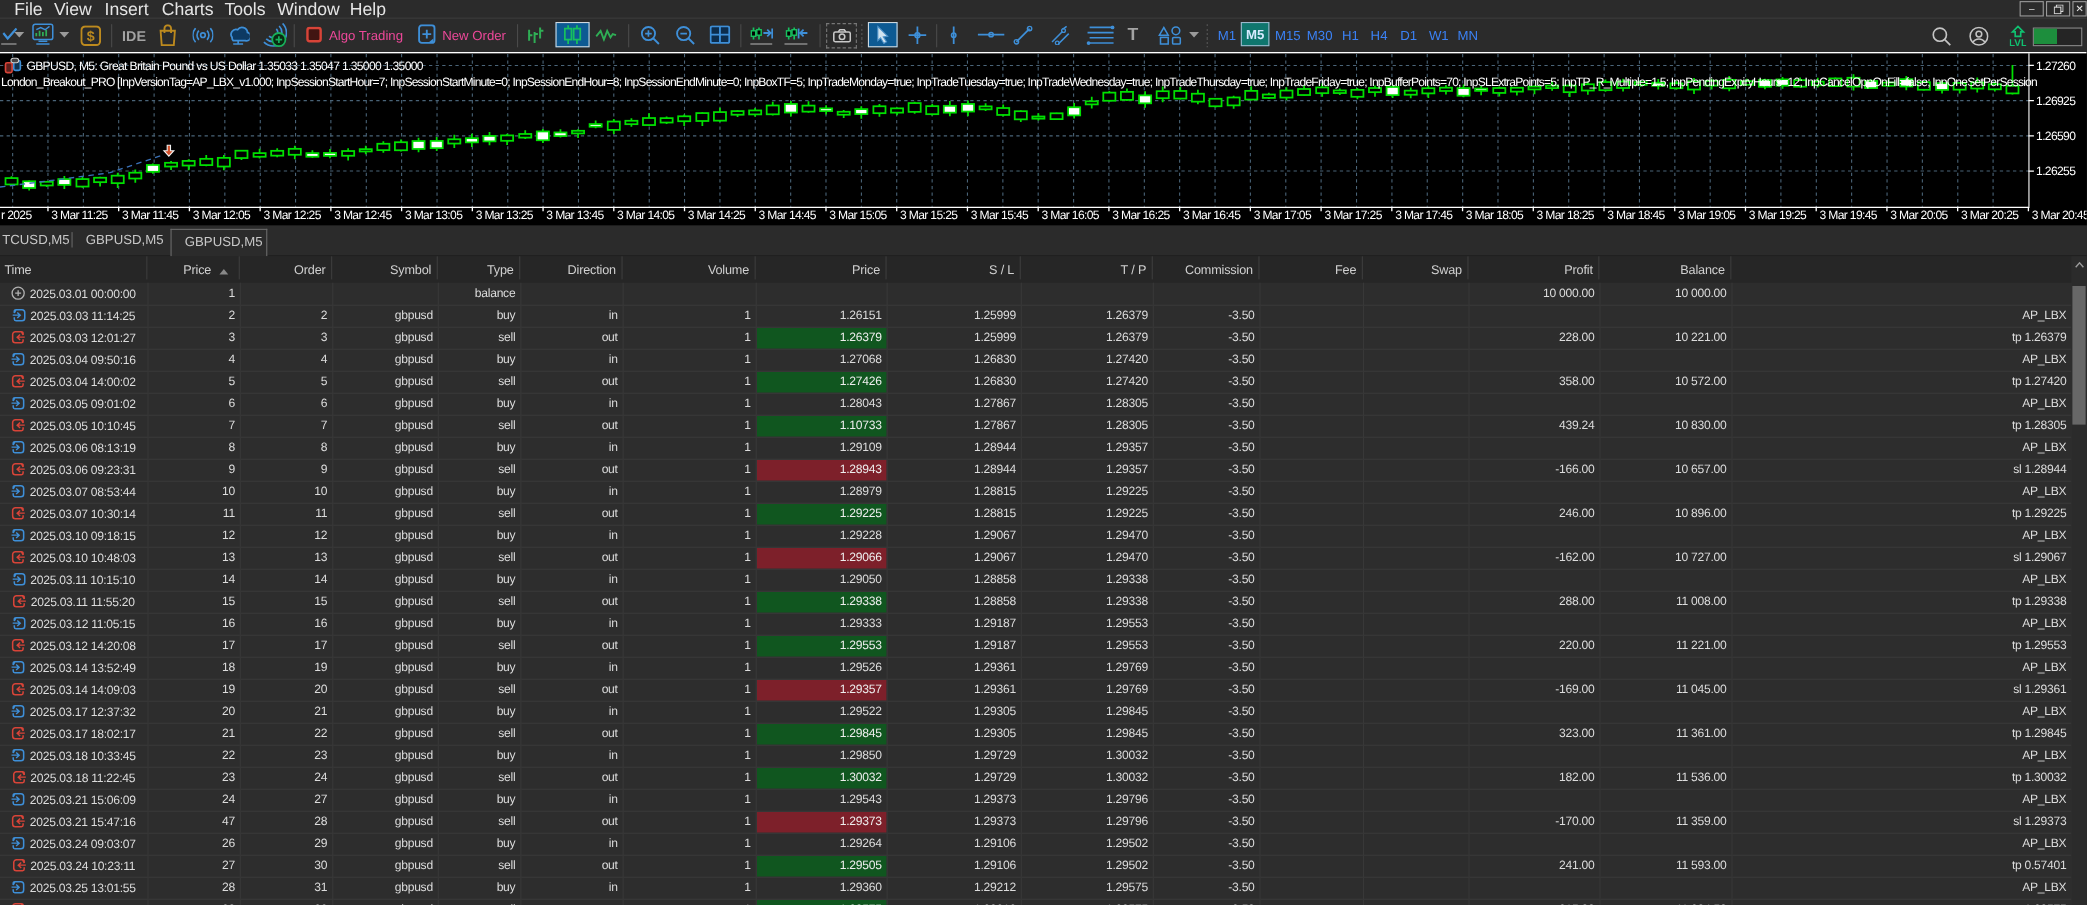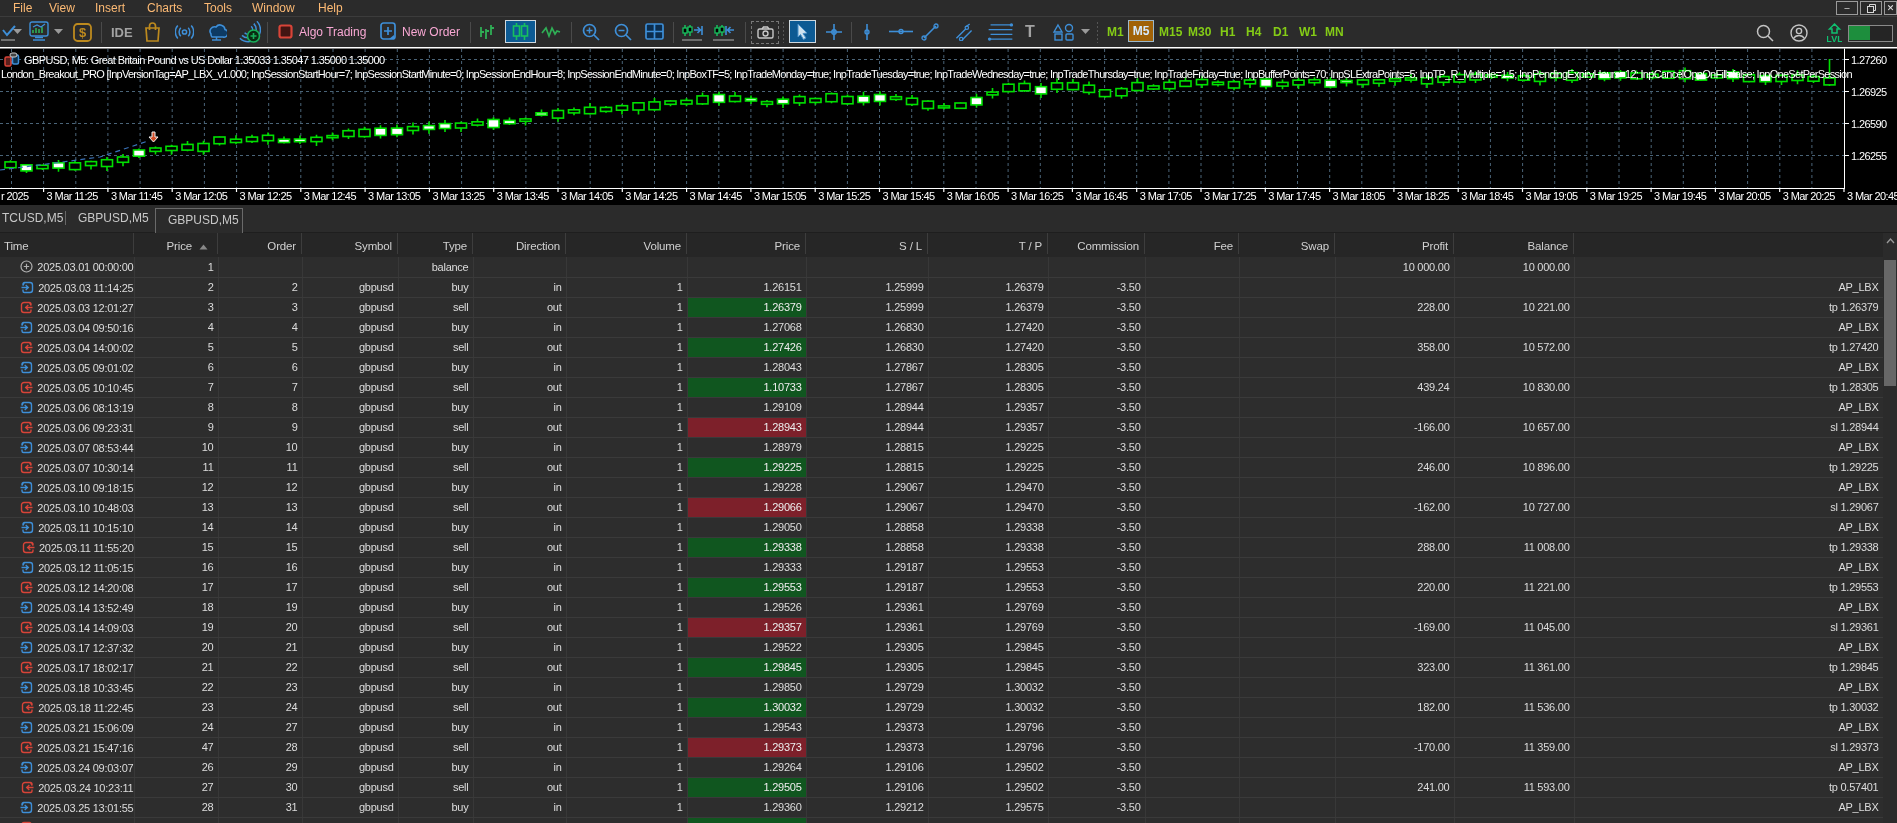--- a/index.html
+++ b/index.html
@@ -1,40 +1,40 @@
 <!DOCTYPE html>
 <html><head><meta charset="utf-8"><title>MetaTrader 5</title>
 <style>
 *{margin:0;padding:0;box-sizing:border-box}
 html,body{width:1897px;height:823px;overflow:hidden;background:#2b2b2b;
 font-family:"Liberation Sans",sans-serif;}
 #menubar{position:absolute;left:0;top:0;width:1897px;height:16px;background:#2b2b2b;}
-.mi{position:absolute;top:1px;font-size:12px;color:#fdba74;}
+.mi{position:absolute;top:1px;font-size:16px;color:#e5e5e5;}
 .winbtn{position:absolute;top:1px;width:22px;height:14px;border:1px solid #9a9a9a;
 color:#e8e8e8;font-size:9px;text-align:center;line-height:13px;background:#2b2b2b;}
 #toolbar{position:absolute;left:0;top:16px;width:1897px;height:31px;background:#2b2b2b;border-top:1px solid #3c3c3c;}
 .sep{position:absolute;top:5px;height:21px;width:1px;background:#4a4a4a;}
 .dotsep{position:absolute;top:5px;height:21px;width:1px;background:repeating-linear-gradient(to bottom,#555 0 2px,transparent 2px 4px);}
-.tbtxt{position:absolute;font-size:12px;color:#f9a8d4;top:8px;}
+.tbtxt{position:absolute;font-size:12px;color:#ec4899;top:8px;}
 .blue{color:#a3a3a3}
-.tf{position:absolute;top:8px;font-size:12px;font-weight:bold;color:#84cc16;}
-.tfact{position:absolute;top:3px;height:22px;background:#a16207;border:1px solid #9bb8cc;
+.tf{position:absolute;top:8px;font-size:12px;font-weight:normal;color:#3b82f6;}
+.tfact{position:absolute;top:3px;height:22px;background:#0f766e;border:1px solid #9bb8cc;
 color:#d5eaff;font-size:12px;font-weight:bold;text-align:center;line-height:20px;}
 .actbox{position:absolute;top:3px;height:23px;background:#0d5a93;border:1px solid #cfd8de;}
 #chart{position:absolute;left:0;top:47px;width:1897px;height:158px;background:#000;}
 #tabbar{position:absolute;left:0;top:205px;width:1897px;height:28px;background:#2b2b2b;border-bottom:1px solid #1e1e1e;}
 .tab{position:absolute;top:6px;font-size:12px;color:#c8c8c8;}
 #tblhead{position:absolute;left:0;top:233px;width:1897px;height:24px;background:#262626;}
 .hc{position:absolute;top:0;height:21px;font-size:11.5px;letter-spacing:-0.15px;color:#d0d0d0;text-align:right;
 padding:7px 5px 0 0;border-right:1px solid #3d3d3d;}
 #rows{position:absolute;left:0;top:257px;width:1883px;height:566px;background:#2d2d2d;}
 table{border-collapse:collapse;table-layout:fixed;width:1883px;font-size:11px;letter-spacing:-0.25px;color:#dcdcdc;}
 td{height:20px;padding:0 4px 0 0;text-align:right;white-space:nowrap;overflow:hidden;
 border-bottom:1px solid #3a3a3a;border-right:1px solid #383838;}
-td.tm{text-align:right;padding:0 0 0 0;color:#dcdcdc;}
+td.tm{text-align:center;padding:0 0 0 0;color:#dcdcdc;}
 td.g{background:#10561f;color:#eee}
 td.r{background:#7d202a;color:#eee}
 .ic{display:inline-block;width:13px;height:13px;vertical-align:-2px;margin:0 4px 0 0;}
 #scroll{position:absolute;left:1883px;top:233px;width:14px;height:590px;background:#2b2b2b;}
 #thumb{position:absolute;left:1px;top:27px;width:12px;height:126px;background:#676767;}
 </style></head>
 <body>
 <div id="menubar">
     <div class="mi" style="left:13px">File</div>
     <div class="mi" style="left:49px">View</div>

